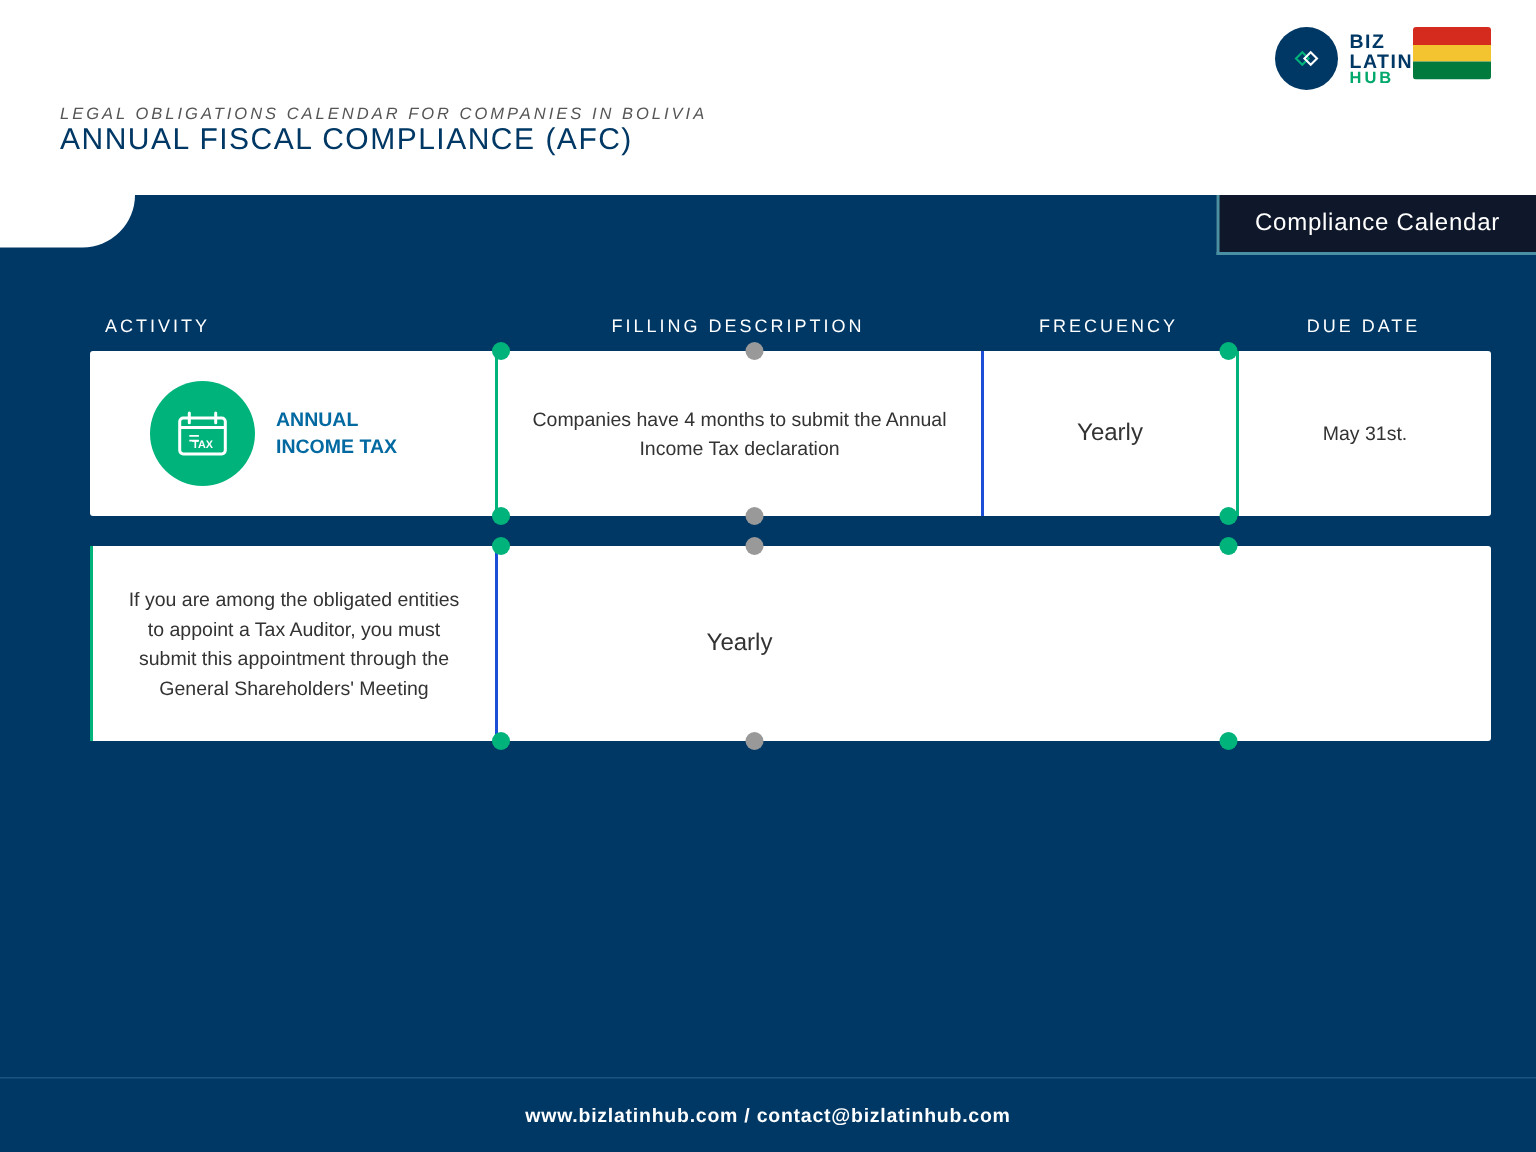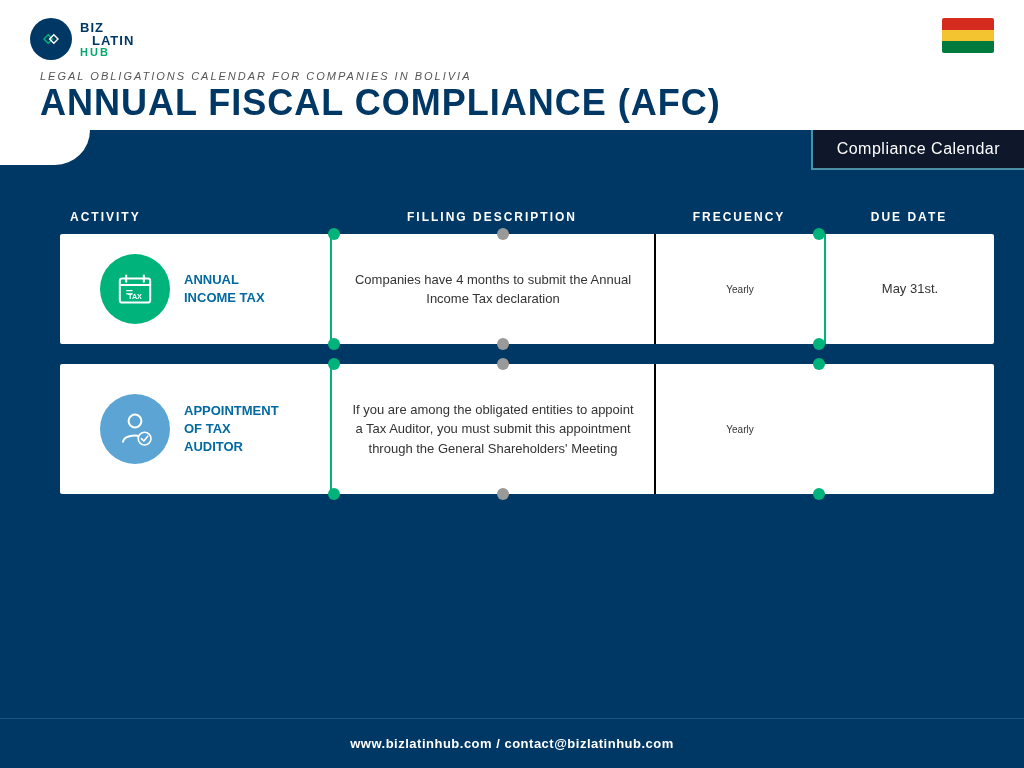--- a/index.html
+++ b/index.html
@@ -21,21 +21,21 @@
     
     .header {
       background: #ffffff;
       padding: 18px 30px 0 30px;
       position: relative;
       height: 130px;
     }
 
     .header-top {
       display: flex;
-      justify-content: space-between;
+      justify-content: flex-end;
       align-items: flex-start;
     }
 
     .logo-area {
       display: flex;
       align-items: center;
       gap: 8px;
     }
 
     .logo-icon {
@@ -66,21 +66,20 @@
       font-weight: 900;
       color: #003865;
       letter-spacing: 1px;
     }
 
     .logo-latin {
       font-size: 13px;
       font-weight: 900;
       color: #003865;
       letter-spacing: 1px;
-      margin-left: 12px;
     }
 
     .logo-hub {
       font-size: 11px;
       font-weight: 700;
       color: #00a86b;
       letter-spacing: 2px;
     }
 
     .flag {
@@ -104,22 +103,22 @@
     .subtitle {
       font-size: 11px;
       font-weight: 500;
       color: #555;
       letter-spacing: 2px;
       font-style: italic;
       text-transform: uppercase;
     }
 
     .main-title {
-      font-size: 36px;
-      font-weight: 700;
+      font-size: 20px;
+      font-weight: 400;
       color: #003865;
       letter-spacing: 1px;
       text-transform: uppercase;
     }
 
     
     .content-area {
       background: #003865;
       width: 100%;
       height: 638px;
@@ -154,21 +153,21 @@
     .table-header {
       display: grid;
       grid-template-columns: 270px 1fr 170px 170px;
       margin-bottom: 0;
       padding: 0 0 10px 0;
     }
 
     .col-header {
       color: #ffffff;
       font-size: 12px;
-      font-weight: 700;
+      font-weight: 400;
       letter-spacing: 2px;
       text-transform: uppercase;
       text-align: center;
     }
 
     .col-header:first-child {
       text-align: left;
       padding-left: 10px;
     }
 
@@ -226,22 +225,22 @@
       color: #333;
       text-align: center;
       line-height: 1.5;
     }
 
     .row-frequency {
       padding: 16px 10px;
       display: flex;
       align-items: center;
       justify-content: center;
-      border-left: 2px solid #000000;
-      font-size: 10px;
+      border-left: 2px solid #1d4ed8;
+      font-size: 16px;
       color: #333;
       text-align: center;
     }
 
     .row-duedate {
       padding: 11px 10px;
       display: flex;
       align-items: center;
       justify-content: center;
       border-left: 2px solid #00b37a;
@@ -371,37 +370,20 @@
       <div class="table-row" style="position:relative;margin-top:20px;min-height:130px;">
 
         <div style="position:absolute;top:-6px;left:268px;width:12px;height:12px;border-radius:50%;background:#00b37a;"></div>
         <div style="position:absolute;top:-6px;left:437px;width:12px;height:12px;border-radius:50%;background:#999;"></div>
         <div style="position:absolute;top:-6px;right:169px;width:12px;height:12px;border-radius:50%;background:#00b37a;"></div>
 
         <div style="position:absolute;bottom:-6px;left:268px;width:12px;height:12px;border-radius:50%;background:#00b37a;"></div>
         <div style="position:absolute;bottom:-6px;left:437px;width:12px;height:12px;border-radius:50%;background:#999;"></div>
         <div style="position:absolute;bottom:-6px;right:169px;width:12px;height:12px;border-radius:50%;background:#00b37a;"></div>
 
-        <div class="row-activity">
-
-          <div class="activity-icon icon-blue-light">
-            <svg viewBox="0 0 50 50" xmlns="http://www.w3.org/2000/svg">
-
-              <circle cx="25" cy="15" r="8" fill="none" stroke="white" stroke-width="2.5"></circle>
-
-              <path d="M10 42 C10 30 40 30 40 42" fill="none" stroke="white" stroke-width="2.5"></path>
-
-              <circle cx="37" cy="37" r="8" fill="#5ba4d4" stroke="white" stroke-width="2"></circle>
-              <polyline points="33,37 36,40 41,34" fill="none" stroke="white" stroke-width="2" stroke-linecap="round" stroke-linejoin="round"></polyline>
-            </svg>
-          </div>
-          <div class="activity-name">
-            APPOINTMENT<br>OF TAX<br>AUDITOR
-          </div>
-        </div>
 
         <div class="row-description">
           <span>If you are among the obligated entities to appoint a Tax Auditor, you must submit this appointment through the General Shareholders' Meeting</span>
         </div>
 
         <div class="row-frequency">
           <span>Yearly</span>
         </div>
 
       </div>

